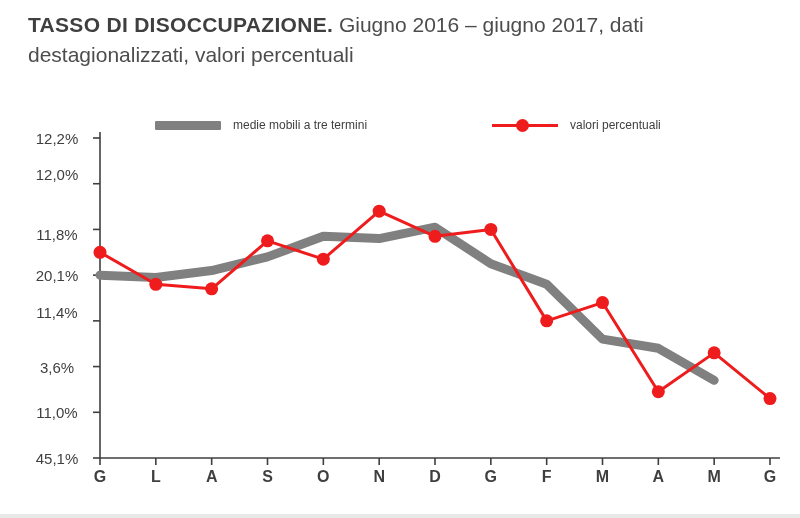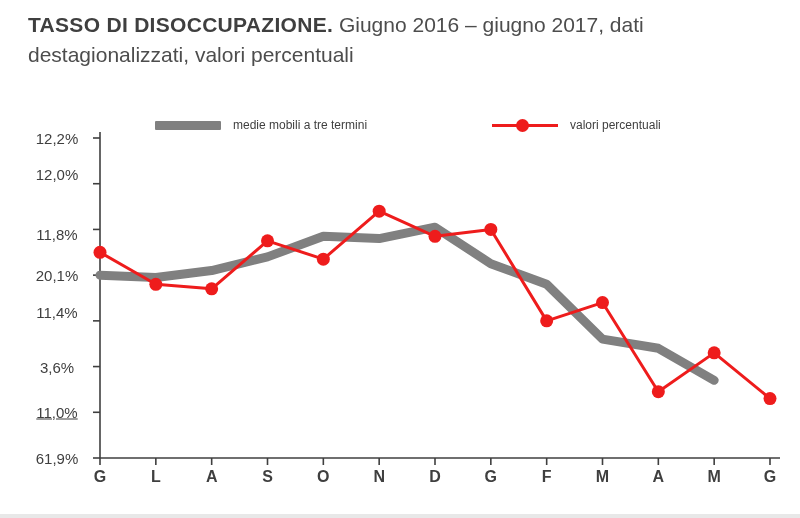--- a/index.html
+++ b/index.html
@@ -142,22 +142,22 @@
 
     <div class="legend" id="legend-vp">
       <span class="legend-swatch-red">
         <span class="lline"></span>
           <span class="ldot"></span>
       </span>
       <span>valori percentuali</span>
     </div>
 
     <div class="y-labels-wrap" id="y-labels">
-        <div class="y-label" style="top: 358px;">61,9%</div>
-        <div class="y-label" style="top: 312.286px; text-decoration: underline;">11,0%</div>
+        <div class="y-label" style="top: 358px;">45,1%</div>
+        <div class="y-label" style="top: 312.286px;">11,0%</div>
         <div class="y-label" style="top: 266.571px;">3,6%</div>
         <div class="y-label" style="top: 212px;">11,4%</div>
         <div class="y-label" style="top: 175.143px;">20,1%</div>
         <div class="y-label" style="top: 134px;">11,8%</div>
         <div class="y-label" style="top: 74px;">12,0%</div>
         <div class="y-label" style="top: 38px;">12,2%</div>
       </div>
     <div id="x-labels">
         <div class="x-label" style="left: 100px;">G</div>
         <div class="x-label" style="left: 155.833px;">L</div>

